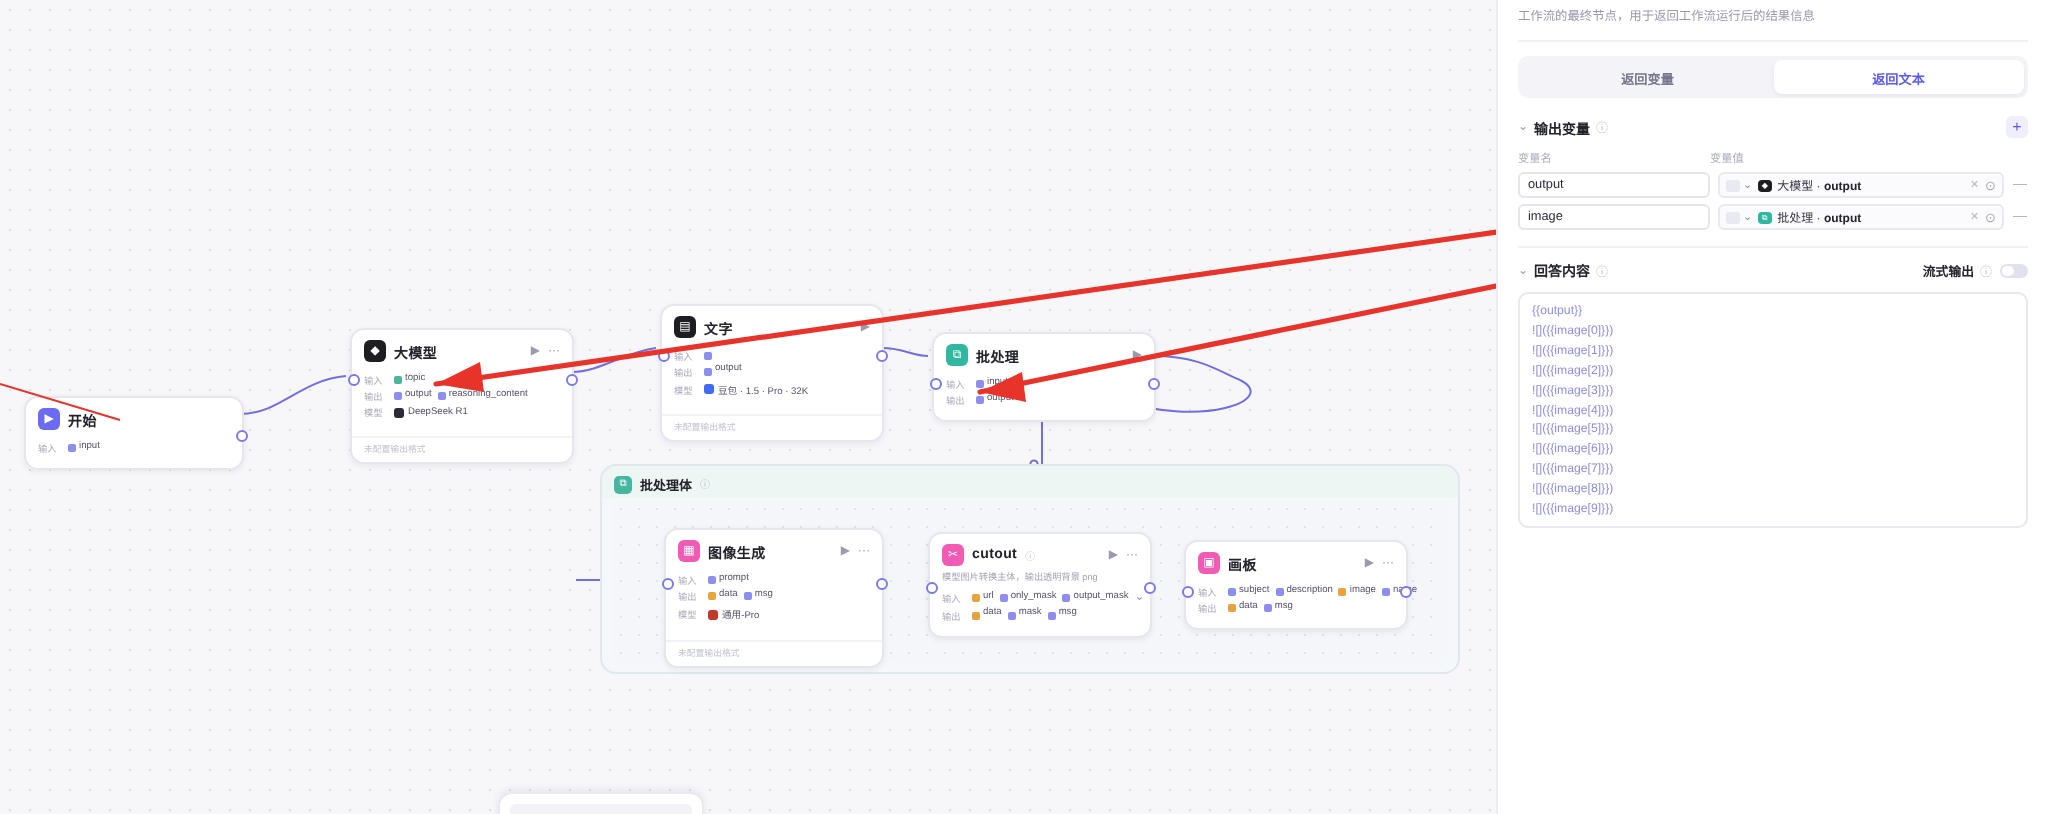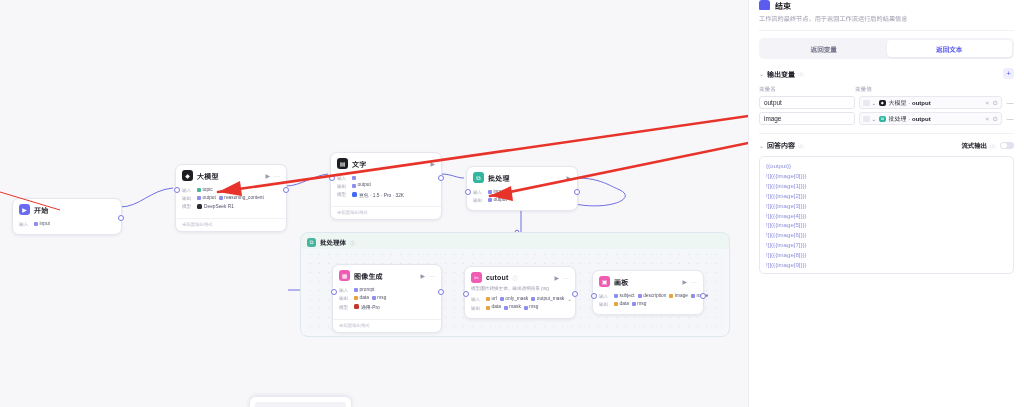--- a/index.html
+++ b/index.html
@@ -453,24 +453,20 @@
       <polygon points="218,192 240,181 242,196"></polygon>
       <polygon points="490,196 511,186 513,201"></polygon>
     </g>
     <g stroke="#e8332a" stroke-width="1" fill="none">
       <path d="M0,192 L60,210"></path>
     </g>
   </svg>
 
   <div class="panel">
 
-    <div class="p-title-row">
-      <span class="p-ico"></span>
-      <span class="p-title">结束</span>
-    </div>
 
     <div class="p-desc">工作流的最终节点，用于返回工作流运行后的结果信息</div>
     <div class="p-sep"></div>
 
     <div class="tabs">
       <div class="tab">返回变量</div>
       <div class="tab active">返回文本</div>
     </div>
 
     <div class="sect">

